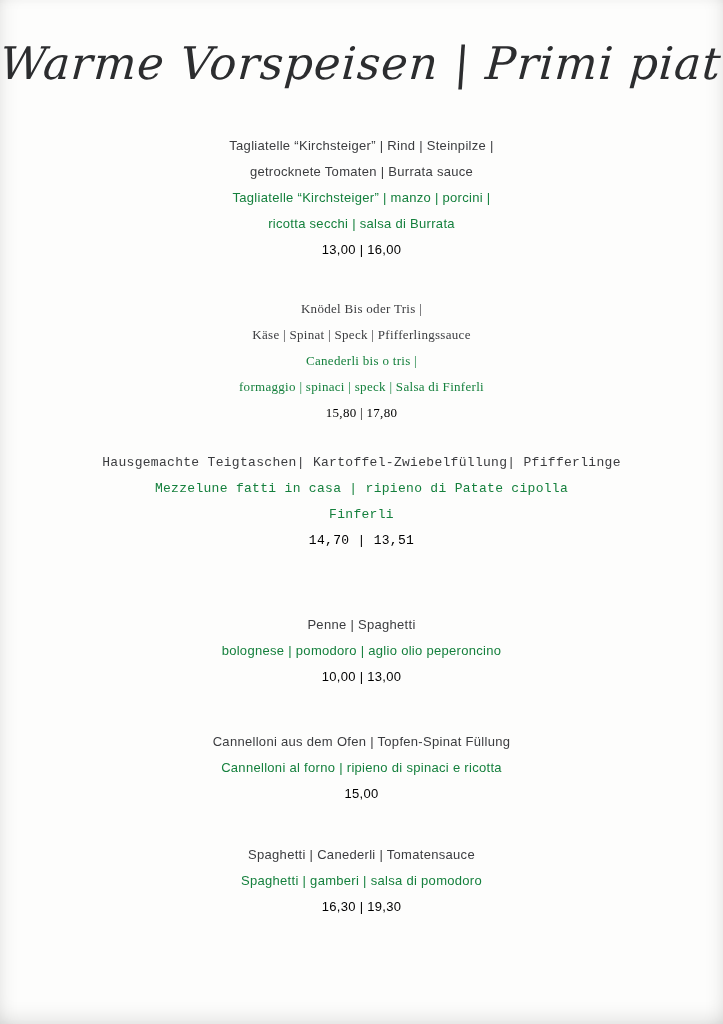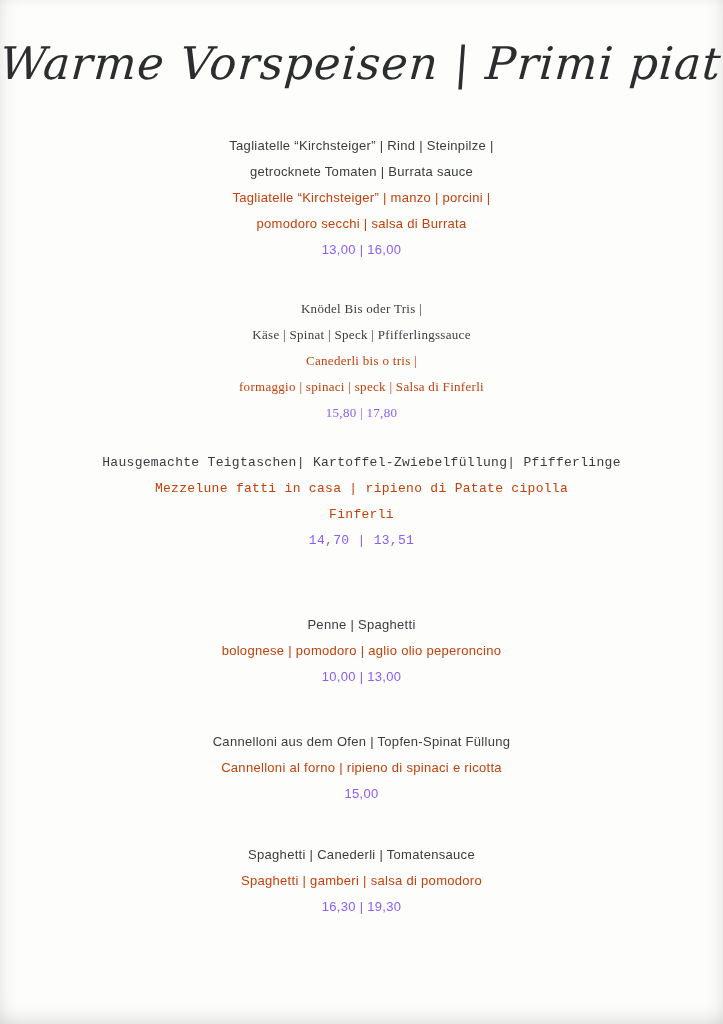--- a/index.html
+++ b/index.html
@@ -45,45 +45,45 @@
     line-height: 26px;
     font-size: 13px;
     letter-spacing: 0.3px;
     white-space: nowrap;
   }
   .de {
     color: #3b3c3f;
     font-weight: 500;
   }
   .it {
-    color: #c2410c;
+    color: #15803d;
   }
   .price {
-    color: #8b5cf6;
+    color: #000000;
   }
   .gap-a { margin-top: 33px; font-family: Liberation Serif, serif; }
   .gap-b { margin-top: 24px; font-family: Liberation Mono, monospace; }
   .gap-c { margin-top: 58px; }
   .gap-d { margin-top: 39px; }
   .gap-e { margin-top: 35px; }
 </style>
 </head>
 <body>
 
 <div class="page">
 
   <div class="menu-title">Warme Vorspeisen | Primi piatti</div>
 
   <div class="menu-list">
 
     <div class="menu-item">
       <span class="line de">Tagliatelle “Kirchsteiger” | Rind | Steinpilze |</span>
       <span class="line de">getrocknete Tomaten  | Burrata sauce</span>
       <span class="line it">Tagliatelle “Kirchsteiger” | manzo | porcini |</span>
-      <span class="line it">pomodoro secchi  | salsa di Burrata</span>
+      <span class="line it">ricotta secchi  | salsa di Burrata</span>
       <span class="line price">13,00 | 16,00</span>
     </div>
 
     <div class="menu-item gap-a">
       <span class="line de">Knödel Bis oder Tris |</span>
       <span class="line de">Käse | Spinat | Speck | Pfifferlingssauce</span>
       <span class="line it">Canederli bis o tris |</span>
       <span class="line it">formaggio | spinaci | speck | Salsa di Finferli</span>
       <span class="line price">15,80 | 17,80</span>
     </div>

